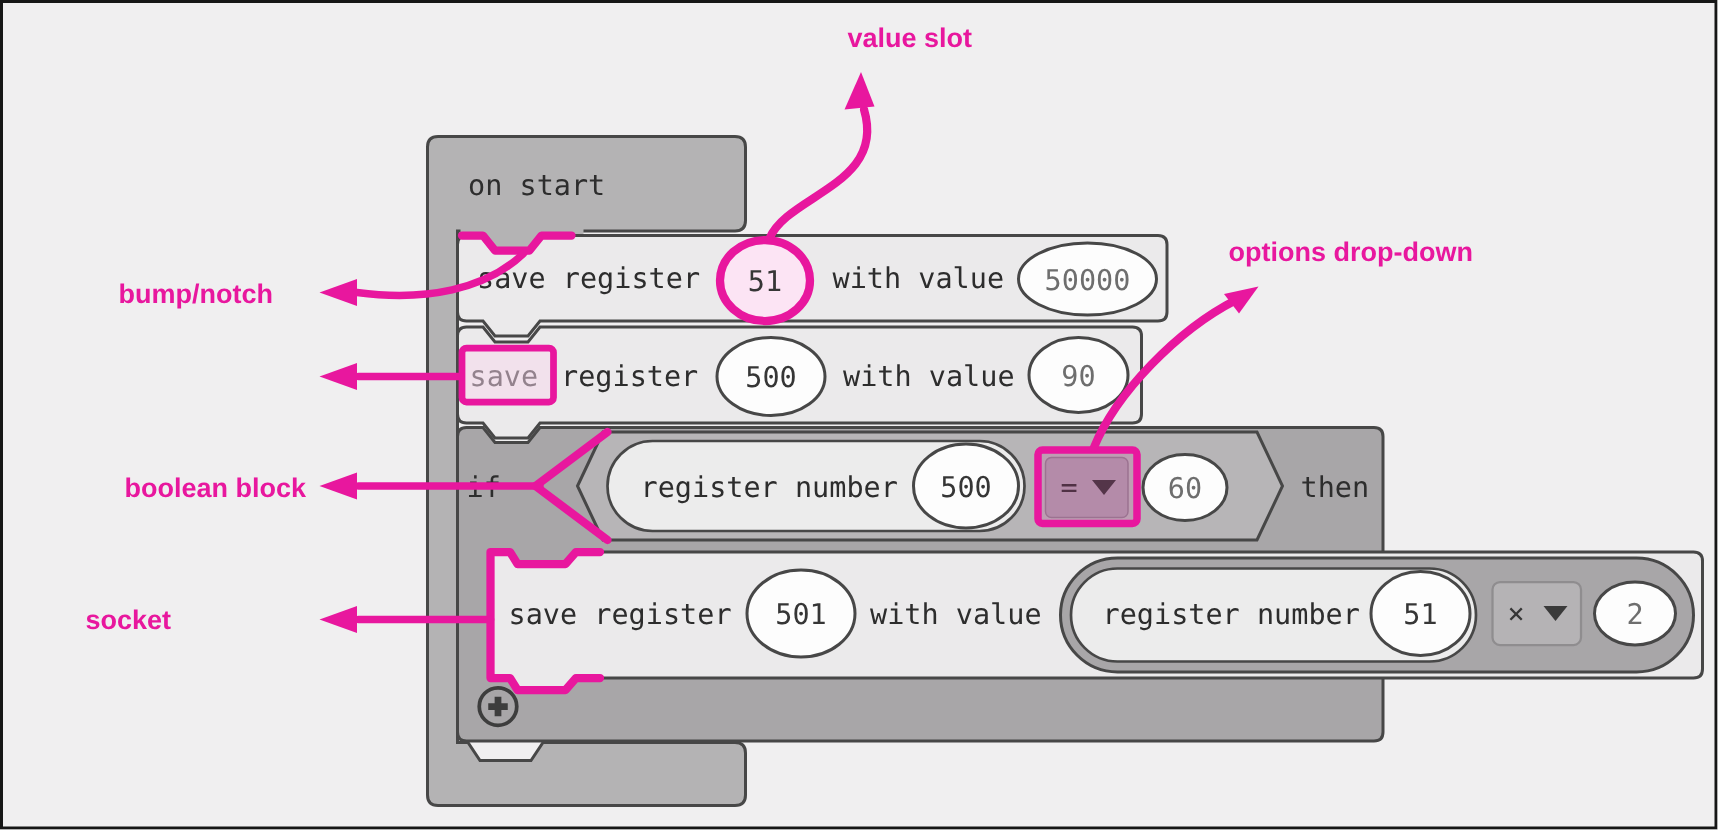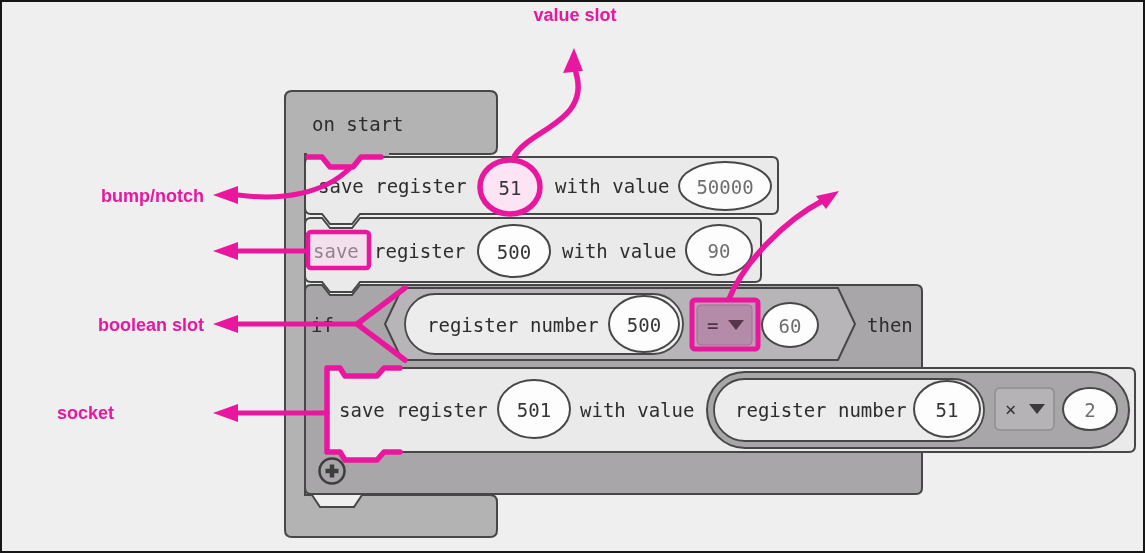--- a/index.html
+++ b/index.html
@@ -4,23 +4,23 @@
 <style>
   html,body{margin:0;padding:0;background:#dcdcdc;}
   .stage{position:relative;width:1145px;height:553px;background:#f0eff0;
          border:2px solid #161616;box-sizing:border-box;overflow:hidden;
          font-family:"Liberation Sans",sans-serif;}
   .stage svg{position:absolute;left:0;top:0;}
   .blocktext{font-family:"DejaVu Sans Mono",monospace;font-size:19px;fill:#2d2d2d;}
   .valtext{font-family:"DejaVu Sans Mono",monospace;font-size:19px;fill:#6e6e6e;}
   .regtext{font-family:"DejaVu Sans Mono",monospace;font-size:19px;fill:#363636;}
   .lbl{position:absolute;font-weight:bold;font-size:18px;color:#e8179e;line-height:26px;}
-  .lbl-value{left:500px;top:0;width:146px;text-align:center;}
+  .lbl-value{left:500px;top:10px;width:146px;text-align:right;}
   .lbl-options{left:817px;top:153px;}
-  .lbl-bump{left:55px;top:181px;width:147px;text-align:right;}
+  .lbl-bump{left:55px;top:181px;width:147px;text-align:center;}
   .lbl-action{left:8px;top:226px;width:198px;text-align:center;}
   .lbl-bool{left:55px;top:310px;width:147px;text-align:right;}
   .lbl-socket{left:55px;top:398px;width:147px;}
   .ann{stroke:#e8179e;fill:none;stroke-linecap:round;stroke-linejoin:round;}
   .annhead{fill:#e8179e;stroke:none;}
 </style>
 </head>
 <body>
 
 <div class="stage">
@@ -103,17 +103,18 @@
   <polyline class="ann" stroke-width="5.5" points="398,366 382,366 375,374 343,374 338,366 325,366 325,450 338,450 343,458 375,458 382,450 398,450"></polyline>
   <line class="ann" stroke-width="5" x1="237" y1="411" x2="325" y2="411"></line>
   <polygon class="annhead" points="211,411 236,402 236,420"></polygon>
 
   <rect x="690" y="298" width="66" height="49" rx="3" fill="rgba(234,24,160,0.15)" stroke="#e8179e" stroke-width="5"></rect>
   <path class="ann" stroke-width="5.5" d="M727,297 C742,260 783,218 822,198"></path>
   <polygon class="annhead" points="837,189 824,207 814,194"></polygon>
 </svg>
 
 <div class="lbl lbl-value">value slot</div>
+<div class="lbl lbl-options">options drop-down</div>
 <div class="lbl lbl-bump">bump/notch</div>
-<div class="lbl lbl-bool">boolean slot</div>
+<div class="lbl lbl-bool">boolean block</div>
 <div class="lbl lbl-socket">socket</div>
 
 </div>
 
 </body></html>

